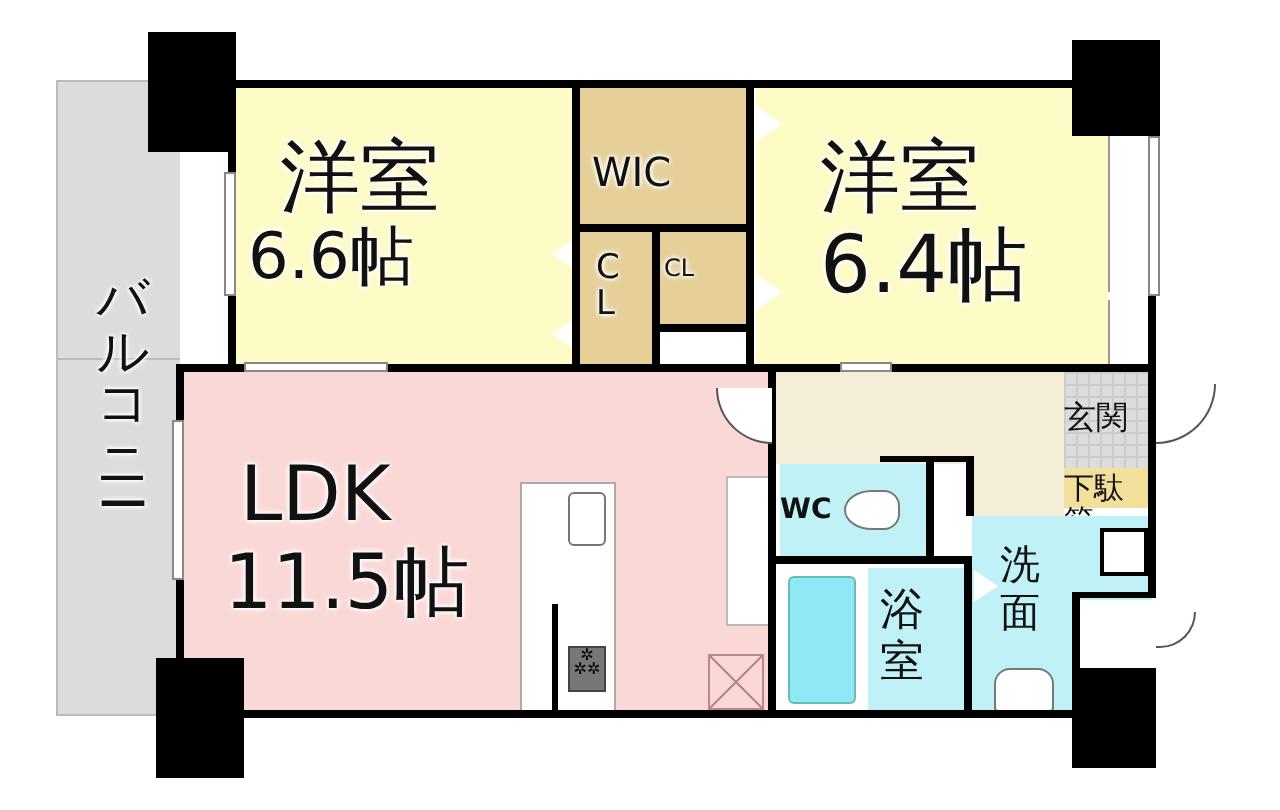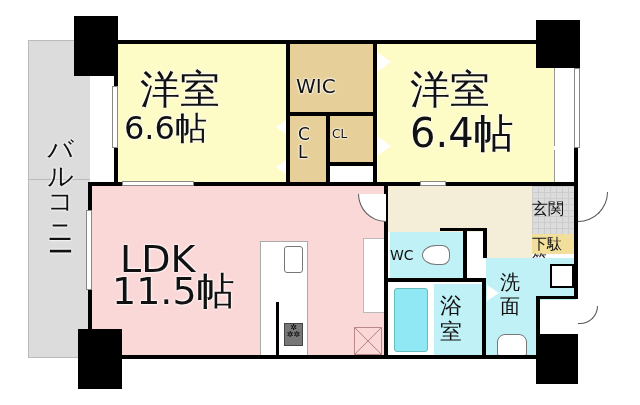--- a/index.html
+++ b/index.html
@@ -35,41 +35,41 @@
 <div class="room-label" style="left:332px;top:128px;width:40px;font-size:12px;">CL</div>
 <div class="abs" style="left:330px;top:166px;width:43px;height:16px;background:#ffffff;"></div>
 
 <div class="abs" style="left:378px;top:44px;width:176px;height:138px;background:#fdfbc6;"></div>
 <div class="room-label" style="left:410px;top:68px;width:110px;font-size:40px;">洋室</div>
 <div class="room-label" style="left:410px;top:112px;width:120px;font-size:40px;">6.4帖</div>
 <div class="abs" style="left:554px;top:66px;width:22px;height:80px;background:#fff;border-left:1px solid #999;"></div>
 <div class="abs" style="left:554px;top:150px;width:22px;height:32px;background:#fff;border-left:1px solid #999;"></div>
 
 <div class="abs" style="left:91px;top:186px;width:293px;height:172px;background:#fbd8d8;"></div>
-<div class="room-label" style="left:120px;top:240px;width:130px;font-size:38px;">LDK</div>
+<div class="room-label" style="left:120px;top:228px;width:130px;font-size:38px;">LDK</div>
 <div class="room-label" style="left:112px;top:272px;width:150px;font-size:38px;">11.5帖</div>
 
 <div class="abs" style="left:260px;top:241px;width:48px;height:117px;background:#fff;border:1px solid #aaa;"></div>
 <div class="abs" style="left:276px;top:302px;width:3px;height:56px;background:#000;"></div>
 <div class="abs" style="left:284px;top:246px;width:19px;height:27px;border:1px solid #777;border-radius:3px;background:#fff;"></div>
 <div class="abs" style="left:284px;top:323px;width:19px;height:23px;background:#777;border:1px solid #444;color:#000;font-size:8px;line-height:7px;text-align:center;">✲<br>✲✲</div>
 
 <div class="abs" style="left:363px;top:238px;width:22px;height:75px;background:#fff;border:1px solid #bbb;"></div>
 <div class="abs" style="left:354px;top:327px;width:28px;height:28px;border:1px solid #b88;background:linear-gradient(45deg, transparent 48%, #b88 49%, #b88 51%, transparent 52%), linear-gradient(-45deg, transparent 48%, #b88 49%, #b88 51%, transparent 52%);"></div>
 
 <div class="abs" style="left:388px;top:186px;width:144px;height:46px;background:#f4edd8;"></div>
 <div class="abs" style="left:486px;top:232px;width:46px;height:26px;background:#f4edd8;"></div>
 
 <div class="abs" style="left:532px;top:186px;width:44px;height:48px;background:#dcdcdc;background-image:linear-gradient(#ccc 1px, transparent 1px), linear-gradient(90deg, #ccc 1px, transparent 1px);background-size:6px 6px;"></div>
 <div class="room-label" style="left:532px;top:201px;width:44px;font-size:16px;text-shadow:none;">玄関</div>
 <div class="abs" style="left:532px;top:234px;width:44px;height:20px;background:#f3df9c;"></div>
 <div class="room-label" style="left:532px;top:237px;width:44px;font-size:15px;text-shadow:none;">下駄箱</div>
 
 <div class="abs" style="left:390px;top:232px;width:74px;height:46px;background:#bff1f6;"></div>
-<div class="room-label" style="left:390px;top:248px;width:36px;font-size:14px;text-shadow:none;">WC</div>
+<div class="room-label" style="left:390px;top:248px;width:36px;font-size:14px;text-shadow:none;font-weight:bold;">WC</div>
 <div class="abs" style="left:422px;top:245px;width:28px;height:20px;border:1px solid #777;border-radius:50% 8px 8px 50%;background:#fff;"></div>
 <div class="abs" style="left:467px;top:232px;width:16px;height:24px;background:#fff;"></div>
 
 <div class="abs" style="left:390px;top:284px;width:94px;height:72px;background:#bff1f6;"></div>
 <div class="abs" style="left:390px;top:284px;width:44px;height:72px;background:#fff;"></div>
 <div class="abs" style="left:394px;top:288px;width:34px;height:64px;background:#8fe8f3;border:1px solid #6bb;border-radius:3px;"></div>
 <div class="room-label" style="left:440px;top:294px;width:36px;font-size:22px;text-shadow:none;">浴</div>
 <div class="room-label" style="left:440px;top:320px;width:36px;font-size:22px;text-shadow:none;">室</div>
 
 <div class="abs" style="left:486px;top:258px;width:90px;height:98px;background:#bff1f6;"></div>

